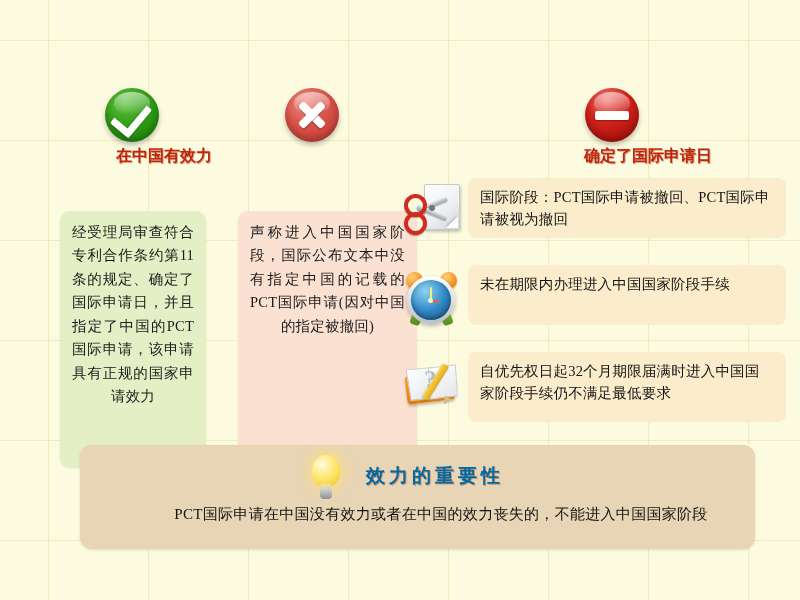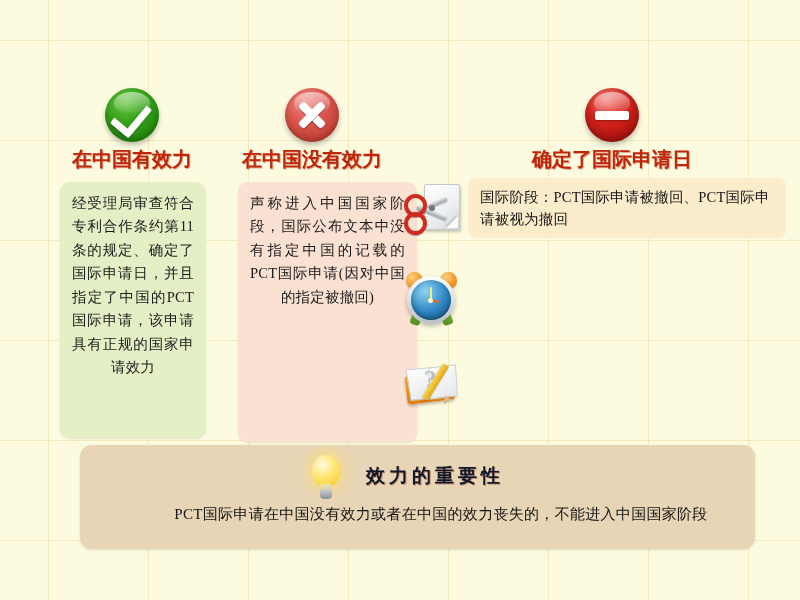--- a/index.html
+++ b/index.html
@@ -40,23 +40,23 @@
       1px 0px 0 #b32a06,
       2px 1px 0 #a82605,
       3px 2px 1px rgba(120, 30, 5, 0.45);
     white-space: nowrap;
     line-height: 1;
   }
 
   
   .col-head {
     position: absolute;
-    text-align: center;
+    text-align: right;
     font-family: "DejaVu Sans", "Liberation Sans", sans-serif;
-    font-size: 20px;
+    font-size: 16px;
     font-weight: bold;
     color: #c0250a;
     text-shadow: 1px 1px 0 rgba(150, 40, 10, 0.35);
     white-space: nowrap;
   }
 
   .badge {
     position: absolute;
     width: 54px;
     height: 54px;
@@ -127,20 +127,21 @@
     position: absolute;
     border-radius: 10px;
     box-sizing: border-box;
     padding: 10px 12px;
     font-size: 14.5px;
     line-height: 1.62;
     color: #1b1b1b;
     text-align: justify;
     text-align-last: center;
     letter-spacing: 0.2px;
+    margin-top: 29px;
   }
   #panel-valid {
     left: 60px;
     top: 182px;
     width: 146px;
     height: 256px;
     background: #e4efc5;
     box-shadow: 0 1px 2px rgba(0,0,0,0.10);
   }
   #panel-invalid {
@@ -352,21 +353,21 @@
     background: linear-gradient(to bottom, #c9ccce, #8b9094);
     border-radius: 0 0 4px 4px;
   }
   #summary-heading {
     position: absolute;
     left: 286px;
     top: 18px;
     font-family: "DejaVu Sans", "Liberation Sans", sans-serif;
     font-size: 19px;
     font-weight: bold;
-    color: #0f172a;
+    color: #0369a1;
     letter-spacing: 4px;
     text-shadow: 1px 1px 0 rgba(140, 30, 8, 0.35);
     white-space: nowrap;
   }
   #summary-body {
     position: absolute;
     left: 0;
     top: 60px;
     width: 722px;
     text-align: center;
@@ -387,21 +388,20 @@
     <div class="gloss"></div>
   </div>
   <div class="col-head" style="left:52px; top:146px; width:160px;">在中国有效力</div>
   <div class="panel" id="panel-valid">经受理局审查符合专利合作条约第11条的规定、确定了国际申请日，并且指定了中国的PCT国际申请，该申请具有正规的国家申请效力</div>
 
   <div class="badge" id="badge-cross" style="left:285px; top:88px;">
     <div class="bar a"></div>
     <div class="bar b"></div>
     <div class="gloss"></div>
   </div>
-  <div class="col-head" style="left:232px; top:146px; width:160px;">在中国没有效力</div>
   <div class="panel" id="panel-invalid">声称进入中国国家阶段，国际公布文本中没有指定中国的记载的PCT国际申请(因对中国的指定被撤回)</div>
 
   <div class="badge" id="badge-noentry" style="left:585px; top:88px;">
     <div class="bar"></div>
     <div class="gloss"></div>
   </div>
   <div class="col-head" style="left:512px; top:146px; width:200px;">确定了国际申请日</div>
 
   <div class="row" id="row-0">
     <div class="icon-wrap ico-scissors">
@@ -421,31 +421,33 @@
       <div class="bell l"></div>
       <div class="bell r"></div>
       <div class="foot l"></div>
       <div class="foot r"></div>
       <div class="case"></div>
       <div class="face"></div>
       <div class="hand min"></div>
       <div class="hand hr"></div>
       <div class="hub"></div>
     </div>
+    <div class="bubble">未在期限内办理进入中国国家阶段手续</div>
   </div>
 
   <div class="row" id="row-2">
     <div class="icon-wrap ico-note">
       <div class="book"></div>
       <div class="pageL"></div>
       <div class="pageR"></div>
       <div class="qmark">?</div>
       <div class="pencil"></div>
       <div class="tip"></div>
     </div>
+    <div class="bubble">自优先权日起32个月期限届满时进入中国国家阶段手续仍不满足最低要求</div>
   </div>
 
   <div id="summary">
     <div id="summary-bulb">
       <div class="glass"></div>
       <div class="neck"></div>
       <div class="base"></div>
     </div>
     <div id="summary-heading">效力的重要性</div>
     <div id="summary-body">PCT国际申请在中国没有效力或者在中国的效力丧失的，不能进入中国国家阶段</div>

